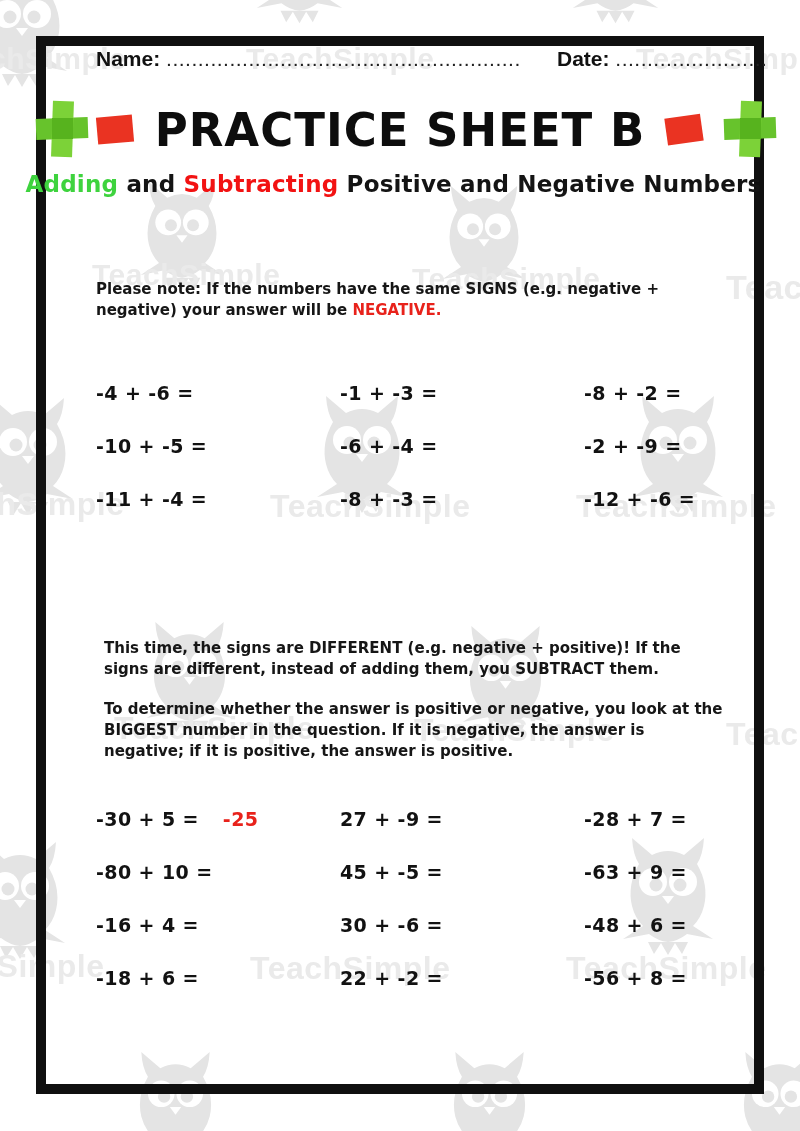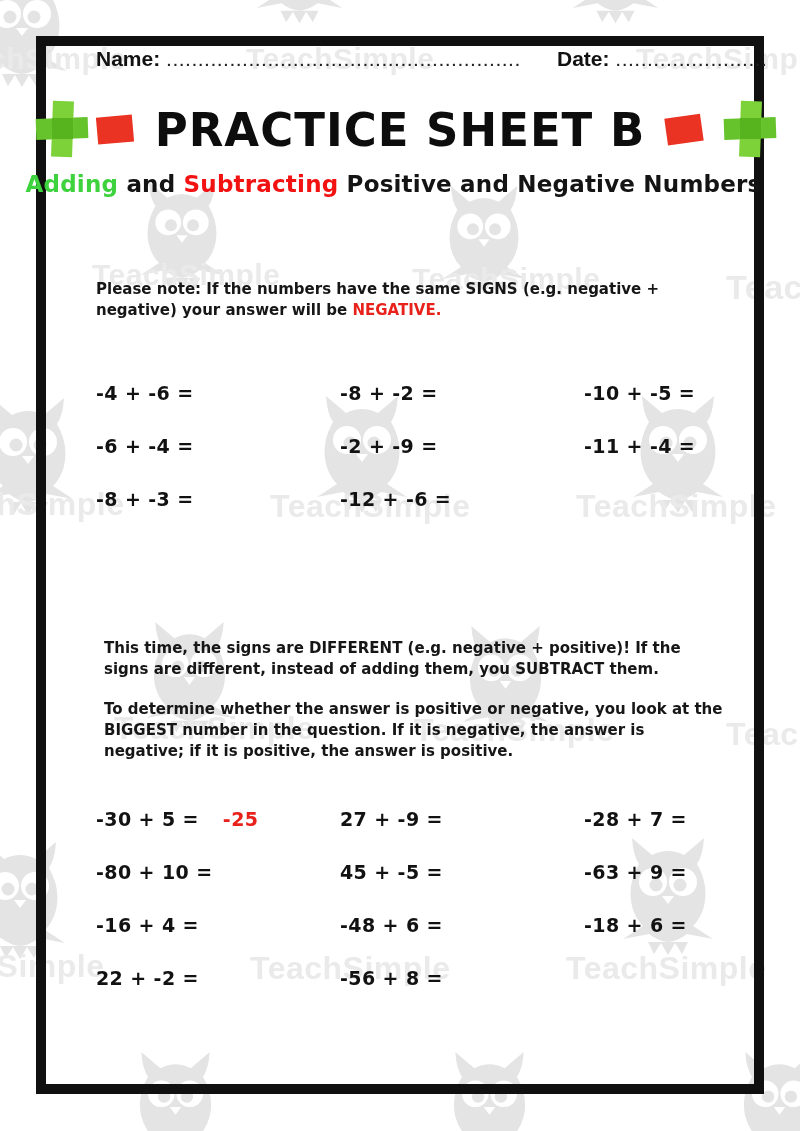--- a/index.html
+++ b/index.html
@@ -283,20 +283,23 @@
 
   <div class="note">
     <span>Please note: If the numbers have the same SIGNS (e.g. negative + negative) your answer will be </span><span class="em">NEGATIVE.</span>
   </div>
 
   <div class="pgrid" id="grid-a">
       <div class="cell">
         <span>-4 + -6 =</span>
       </div>
       <div class="cell">
+        <span>-1 + -3 =</span>
+      </div>
+      <div class="cell">
         <span>-8 + -2 =</span>
       </div>
       <div class="cell">
         <span>-10 + -5 =</span>
       </div>
       <div class="cell">
         <span>-6 + -4 =</span>
       </div>
       <div class="cell">
         <span>-2 + -9 =</span>
@@ -334,20 +337,23 @@
       <div class="cell">
         <span>45 + -5 =</span>
       </div>
       <div class="cell">
         <span>-63 + 9 =</span>
       </div>
       <div class="cell">
         <span>-16 + 4 =</span>
       </div>
       <div class="cell">
+        <span>30 + -6 =</span>
+      </div>
+      <div class="cell">
         <span>-48 + 6 =</span>
       </div>
       <div class="cell">
         <span>-18 + 6 =</span>
       </div>
       <div class="cell">
         <span>22 + -2 =</span>
       </div>
       <div class="cell">
         <span>-56 + 8 =</span>

